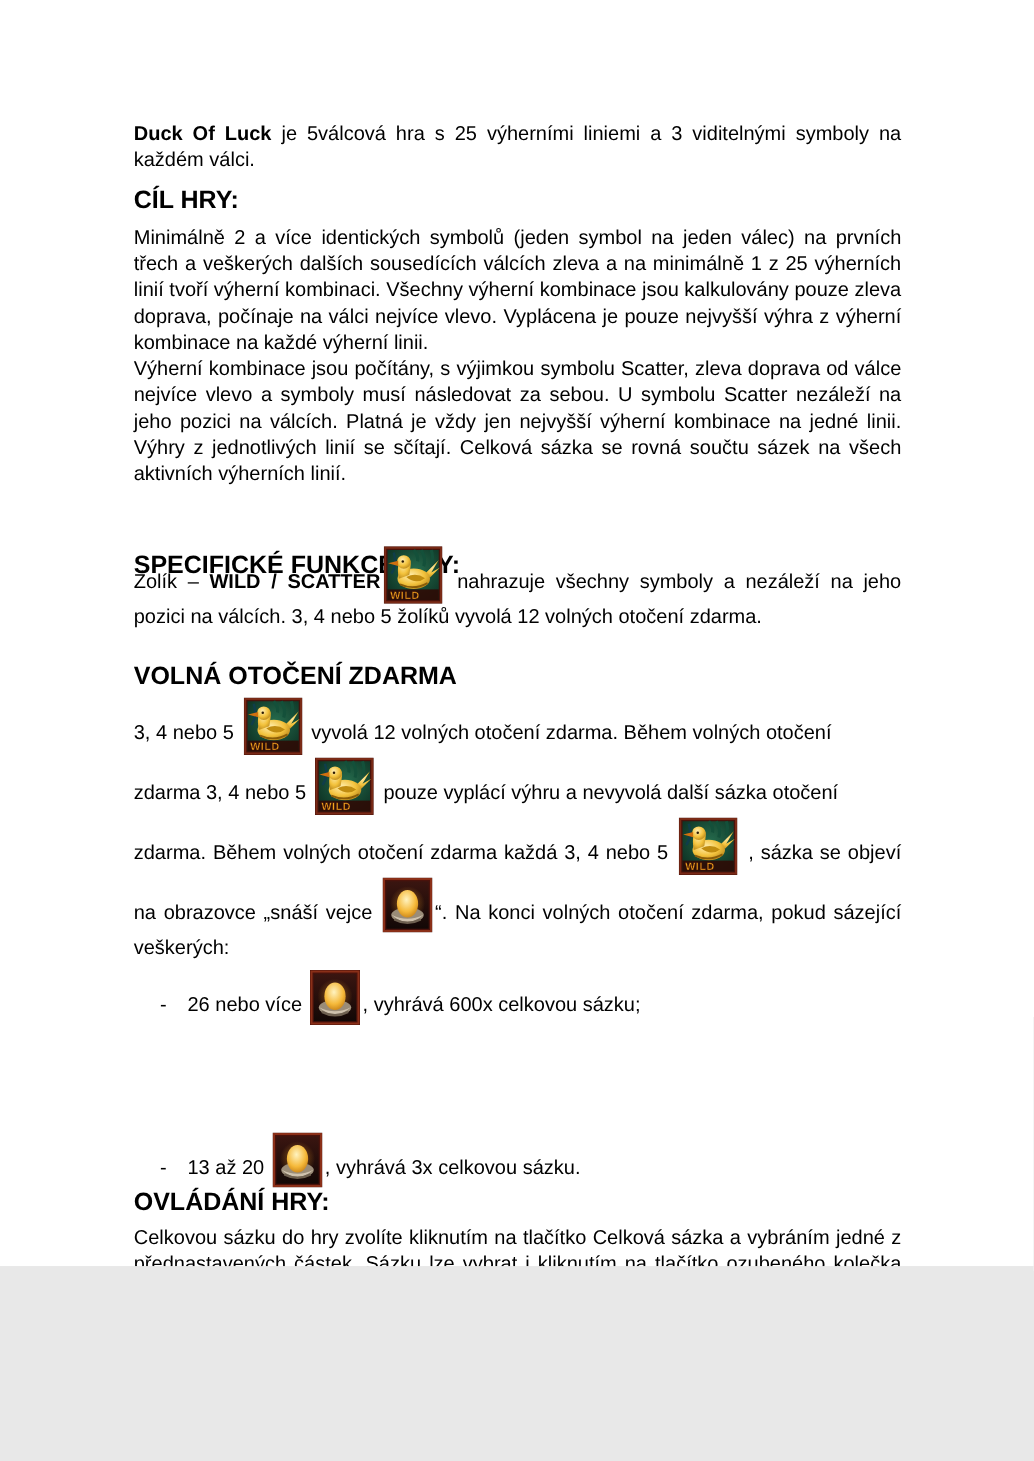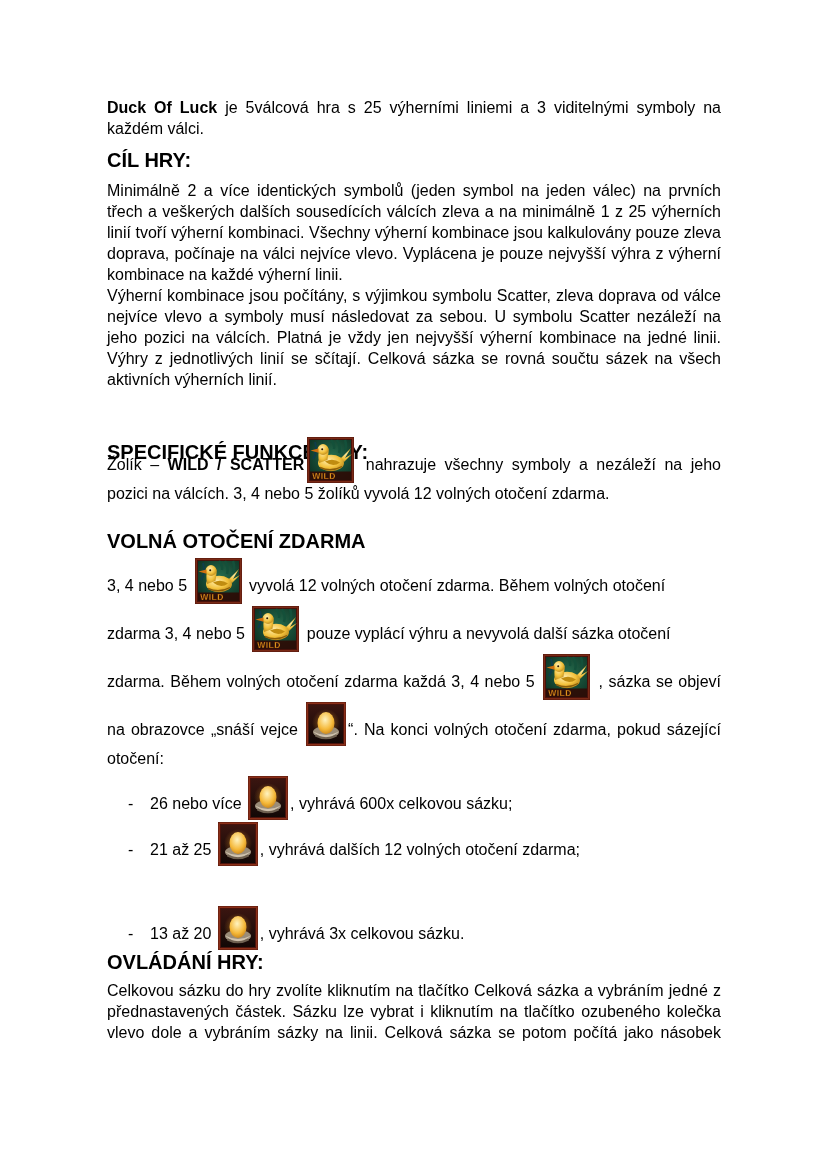--- a/index.html
+++ b/index.html
@@ -1,19 +1,19 @@
 <!DOCTYPE html>
 <html lang="cs"><head>
 <meta charset="utf-8">
 <title>Duck Of Luck</title>
 <style>
   html,body{margin:0;padding:0;background:#e8e8e8;}
   .page{
     position:relative;
-    width:827px;height:1169px;
+    width:827px;height:1013px;
     margin:0 auto;
     background:#ffffff;
     font-family:"Liberation Sans","DejaVu Sans",sans-serif;
     font-size:16px;line-height:21px;color:#000;
     overflow:hidden;
   }
   .blk{position:absolute;left:107px;width:614px;}
   .just{text-align:justify;}
   .just-all{text-align:justify;text-align-last:justify;}
   h2.doc-h{
@@ -113,29 +113,26 @@
       </svg><span> pouze vyplácí výhru a nevyvolá další sázka otočení</span></div>
 
   <div class="blk symline just-all" style="top:654px;"><span>zdarma. Během volných otočení zdarma každá 3, 4 nebo 5 </span><svg class="sym sym-duck" viewBox="0 0 47 46">
         <use href="#sym-duck"></use>
       </svg><span> , sázka se objeví</span></div>
 
   <div class="blk symline just-all" style="top:702px;"><span>na obrazovce „snáší vejce </span><svg class="sym sym-egg" viewBox="0 0 40 44">
         <use href="#sym-egg"></use>
       </svg><span>“. Na konci volných otočení zdarma, pokud sázející</span></div>
 
-  <div class="blk" style="top:748px;">otočení:</div>
+  <div class="blk" style="top:748px;">veškerých:</div>
 
   <div class="bullet-row" style="top:776px;"><span class="bullet-marker">-</span><span>26 nebo více </span><svg class="sym sym-egg" viewBox="0 0 40 44">
         <use href="#sym-egg"></use>
       </svg><span>, vyhrává 600x celkovou sázku;</span></div>
 
-  <div class="bullet-row" style="top:822px;"><span class="bullet-marker">-</span><span>21 až 25 </span><svg class="sym sym-egg" viewBox="0 0 40 44">
-        <use href="#sym-egg"></use>
-      </svg><span>, vyhrává dalších 12 volných otočení zdarma;</span></div>
 
   <div class="bullet-row" style="top:906px;"><span class="bullet-marker">-</span><span>13 až 20 </span><svg class="sym sym-egg" viewBox="0 0 40 44">
         <use href="#sym-egg"></use>
       </svg><span>, vyhrává 3x celkovou sázku.</span></div>
 
   <h2 class="blk doc-h" style="top:952px;">OVLÁDÁNÍ HRY:</h2>
   <p class="blk doc-p just-all" style="top:980px;">Celkovou sázku do hry zvolíte kliknutím na tlačítko Celková sázka a vybráním jedné z přednastavených částek. Sázku lze vybrat i kliknutím na tlačítko ozubeného kolečka vlevo dole a vybráním sázky na linii. Celková sázka se potom počítá jako násobek</p>
 
 </div>
 

